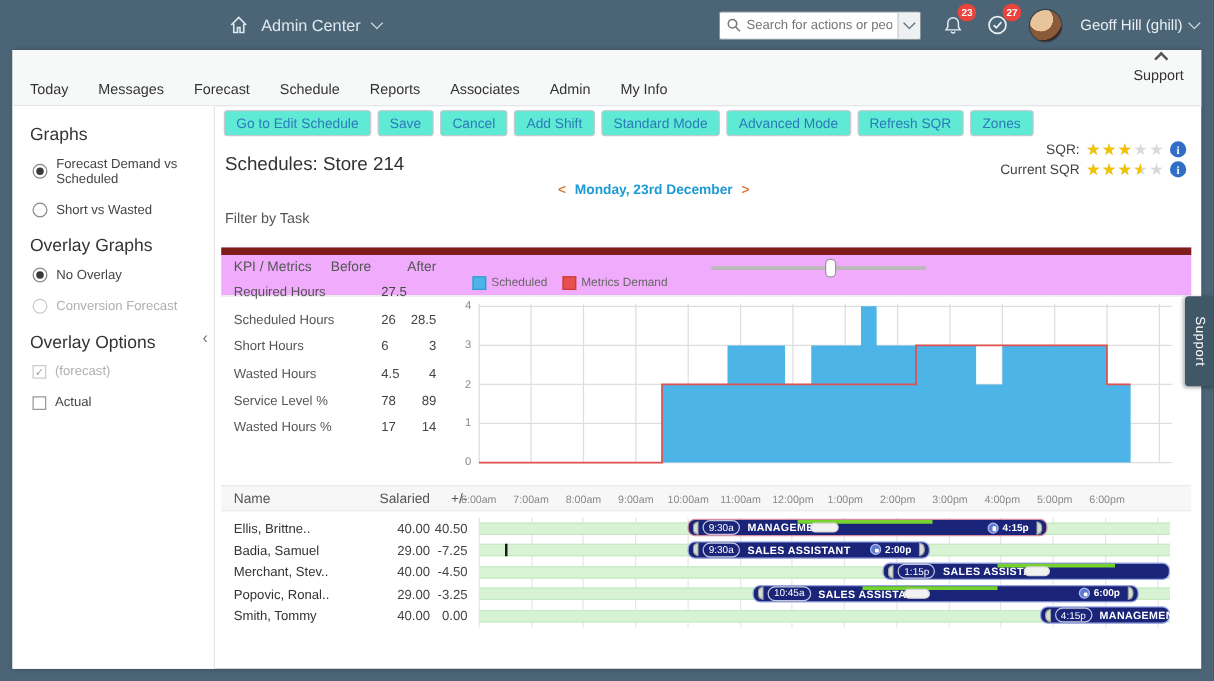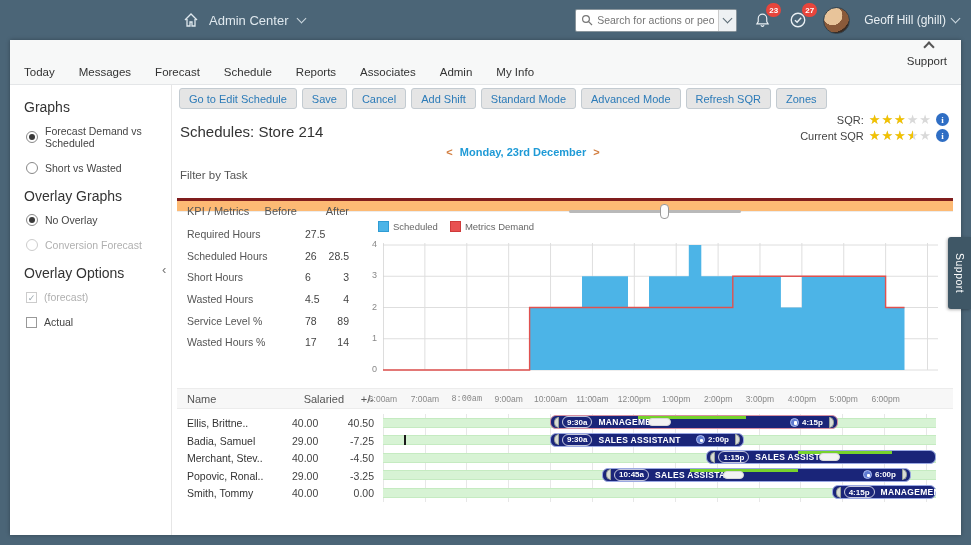--- a/index.html
+++ b/index.html
@@ -40,36 +40,36 @@
   .radio{width:12px;height:12px;border:1px solid #888;border-radius:50%;background:#fff;flex:none;}
   .radio.checked::after{content:"";display:block;width:6px;height:6px;margin:2px;border-radius:50%;background:#3a3a3a;}
   .sb-item.disabled .radio{border-color:#ccc;}
   .checkbox{width:11px;height:11px;border:1px solid #999;background:#fff;flex:none;font-size:9px;line-height:10px;text-align:center;color:#9aa5ad;}
   .sb-item.disabled .checkbox{border-color:#ccc;}
   .collapse-chev{position:absolute;left:152px;top:222px;font-size:13px;color:#777;cursor:pointer;}
 
   
   .content{position:absolute;left:163px;top:45px;right:0;bottom:0;}
   .toolbar{position:absolute;left:6px;top:3px;display:flex;gap:5px;}
-  .tbtn{height:21px;padding:0 9px;background:#e5e5e5;border:1px solid #c3cbd1;border-radius:3px;color:#2c7bb8;font-size:11px;display:flex;align-items:center;cursor:pointer;}
+  .tbtn{height:21px;padding:0 9px;background:#5eead4;border:1px solid #c3cbd1;border-radius:3px;color:#2c7bb8;font-size:11px;display:flex;align-items:center;cursor:pointer;}
   .page-title{position:absolute;left:7px;top:38px;font-size:15px;color:#333;}
   .date-nav{position:absolute;left:240px;top:61px;width:220px;text-align:center;font-size:11px;font-weight:bold;color:#1e9ad6;}
   .date-arrow{color:#d27d3f;cursor:pointer;padding:0 4px;}
   .sqr-block{position:absolute;right:12px;top:28px;display:flex;flex-direction:column;align-items:flex-end;gap:3px;}
   .sqr-row{display:flex;align-items:center;gap:5px;font-size:11px;color:#444;}
   .stars{display:inline-flex;gap:1px;font-size:13px;line-height:13px;}
   .star{position:relative;color:#d9d9d9;}
   .star .fill{position:absolute;left:0;top:0;overflow:hidden;color:#f2c200;white-space:nowrap;}
   .info-icon{width:13px;height:13px;border-radius:50%;background:#2f6ec4;color:#fff;font-size:9px;font-weight:bold;display:flex;align-items:center;justify-content:center;cursor:pointer;font-family:"Liberation Serif",serif;}
   .filter-row{position:absolute;left:7px;top:84px;display:flex;align-items:center;gap:10px;}
   .filter-label{font-size:11.5px;color:#555;}
   .selectbox{width:114px;height:21px;border:1px solid #b7bcc1;background:#fff;display:flex;align-items:center;justify-content:space-between;padding:0 7px;font-size:11px;color:#222;cursor:pointer;}
   .sel-caret{width:0;height:0;border-left:4px solid transparent;border-right:4px solid transparent;border-top:5px solid #222;}
 
-  .kpi-band{position:absolute;left:4px;top:113px;width:776px;height:14px;background:#fdba74;border-top:3px solid #7f1d1d;border-bottom:1px solid #ececec;}
+  .kpi-band{position:absolute;left:4px;top:113px;width:776px;height:39px;background:#f0abfc;border-top:6px solid #7f1d1d;border-bottom:1px solid #ececec;}
   .kpi-band .h-metric{position:absolute;left:10px;top:4px;font-size:11px;color:#555;}
   .kpi-band .h-before{position:absolute;left:80px;width:40px;top:4px;text-align:right;font-size:11px;color:#555;}
   .kpi-band .h-after{position:absolute;left:132px;width:40px;top:4px;text-align:right;font-size:11px;color:#555;}
   .slider{position:absolute;left:392px;top:9px;width:172px;height:3px;background:#b9b9b9;border-radius:2px;cursor:pointer;}
   .slider-handle{position:absolute;top:-6px;width:9px;height:15px;background:#fdfdfd;border:1px solid #9a9a9a;border-radius:4px;cursor:grab;}
   .kpi-rows{position:absolute;left:4px;top:140px;width:200px;}
   .kpi-row{position:relative;height:21.7px;}
   .kpi-row .m{position:absolute;left:10px;top:3px;font-size:10.5px;color:#555;}
   .kpi-row .b{position:absolute;left:80px;width:40px;top:3px;text-align:right;font-size:10.5px;color:#444;padding-left:48px;}
   .kpi-row .a{position:absolute;left:132px;width:40px;top:3px;text-align:right;font-size:10.5px;color:#444;}
@@ -85,30 +85,30 @@
   .grid-head{position:absolute;left:4px;top:303px;width:776px;height:21px;background:#f7f7f7;border-top:1px solid #ececec;border-bottom:1px solid #ececec;font-size:11px;color:#555;}
   .grid-head .c-name{position:absolute;left:10px;top:4px;}
   .grid-head .c-sal{position:absolute;left:115px;width:52px;top:4px;text-align:right;}
   .grid-head .c-delta{position:absolute;left:167px;width:30px;top:4px;text-align:right;}
   .tick-labels{position:absolute;left:206px;top:0;width:555px;height:100%;}
   .tick-labels span{position:absolute;top:5px;transform:translateX(-50%);font-size:8.5px;color:#888;white-space:nowrap;}
   .roster-grid{position:absolute;left:210px;top:329px;width:553px;height:88px;z-index:0;}
   .vline{position:absolute;top:0;bottom:0;width:1px;background:#e7e7e7;}
   .roster-row{position:absolute;left:4px;width:776px;height:17px;z-index:1;}
   .roster-row .c-name{position:absolute;left:10px;top:3px;font-size:10.5px;color:#333;white-space:nowrap;text-align:center;}
-  .roster-row .c-sal{position:absolute;left:115px;width:52px;top:3px;text-align:left;font-size:10.5px;color:#444;}
+  .roster-row .c-sal{position:absolute;left:115px;width:52px;top:3px;text-align:right;font-size:10.5px;color:#444;}
   .roster-row .c-delta{position:absolute;left:167px;width:30px;top:3px;text-align:right;font-size:10.5px;color:#444;}
   .tl{position:absolute;left:206px;top:0;width:553px;height:17px;overflow:hidden;}
   .avail{position:absolute;left:0;right:0;top:3.5px;height:10px;background:var(--c-avail,#d7f3d4);border-top:1px solid #c5ebc1;border-bottom:1px solid #c5ebc1;}
   .shift{position:absolute;top:1px;height:14px;background:var(--c-shift,#1a2579);border:1px solid #9aa8e2;border-radius:6px;display:flex;align-items:center;padding:0 3px;color:#fff;z-index:3;}
   .shift.overtime{border-color:#d78fa2;}
   .cap{width:5px;height:11px;background:#d8dcd6;border:1px solid #9aa39a;flex:none;}
   .cap.start{border-radius:5px 0 0 5px;margin-right:3px;}
   .cap.end{border-radius:0 5px 5px 0;margin-left:3px;}
-  .tpill{font-size:8px;font-weight:bold;border:1px solid rgba(255,255,255,.75);border-radius:7px;padding:0.5px 4px;white-space:nowrap;flex:none;}
+  .tpill{font-size:8px;font-weight:normal;border:1px solid rgba(255,255,255,.75);border-radius:7px;padding:0.5px 4px;white-space:nowrap;flex:none;}
   .role{font-size:8.5px;font-weight:bold;letter-spacing:.3px;margin-left:6px;white-space:nowrap;}
   .endgrp{margin-left:auto;display:flex;align-items:center;gap:3px;}
   .endtime{font-size:8px;font-weight:bold;white-space:nowrap;}
   .lockicon{width:9px;height:9px;border-radius:50%;background:#5f7ad0;border:1px solid #aebcf0;flex:none;position:relative;}
   .lockicon::after{content:"";position:absolute;left:3px;top:2.5px;width:2.5px;height:3.5px;background:#fff;border-radius:1px;}
   .stripe{position:absolute;top:2px;height:3px;background:var(--c-stripe,#76d22c);z-index:4;}
   .meal{position:absolute;top:4px;height:8px;background:#f2f2f2;border:1px solid #d8d8d8;border-radius:4px;z-index:5;}
   .punch{position:absolute;top:3px;width:2px;height:10px;background:#1a1a1a;z-index:5;}
 
   .support-tab{position:absolute;left:948px;top:237px;width:23px;height:72px;background:#3f5766;color:#fff;font-size:10.5px;writing-mode:vertical-rl;display:flex;align-items:center;justify-content:center;border-radius:3px 0 0 3px;letter-spacing:.5px;cursor:pointer;box-shadow:-1px 1px 3px rgba(0,0,0,.3);}
@@ -339,21 +339,21 @@
           </svg>
         </div>
 
       <div class="grid-head">
         <span class="c-name">Name</span>
         <span class="c-sal">Salaried</span>
         <span class="c-delta">+/-</span>
         <div class="tick-labels" id="time-ticks">
             <span style="left: 0%;">6:00am</span>
             <span style="left: 7.54717%;">7:00am</span>
-            <span style="left: 15.0943%; font-family: Liberation Mono, monospace;">8:00am</span>
+            <span style="left: 15.0943%;">8:00am</span>
             <span style="left: 22.6415%;">9:00am</span>
             <span style="left: 30.1887%;">10:00am</span>
             <span style="left: 37.7358%;">11:00am</span>
             <span style="left: 45.283%;">12:00pm</span>
             <span style="left: 52.8302%;">1:00pm</span>
             <span style="left: 60.3774%;">2:00pm</span>
             <span style="left: 67.9245%;">3:00pm</span>
             <span style="left: 75.4717%;">4:00pm</span>
             <span style="left: 83.0189%;">5:00pm</span>
             <span style="left: 90.566%;">6:00pm</span>

